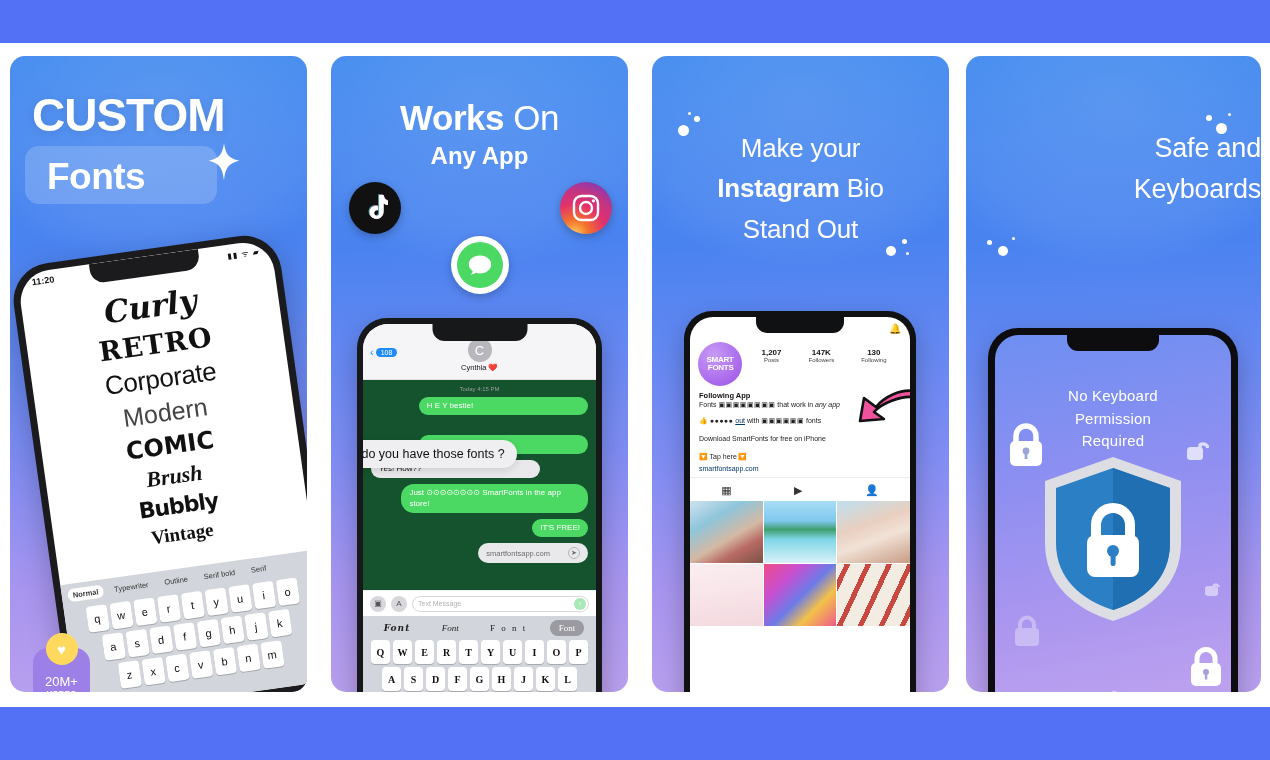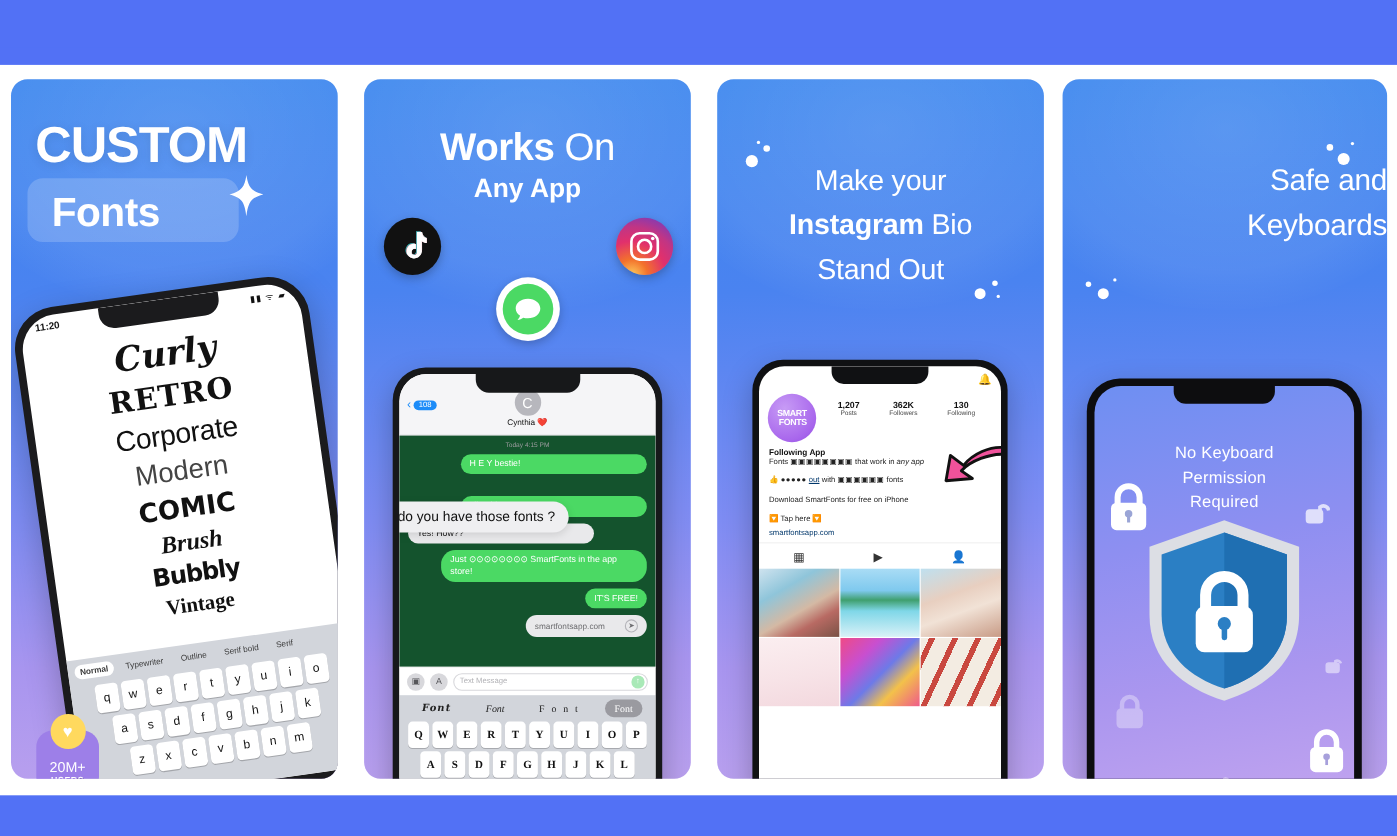--- a/index.html
+++ b/index.html
@@ -5,21 +5,21 @@
   * { margin:0; padding:0; box-sizing:border-box; }
   html,body { width:1270px; height:760px; overflow:hidden; }
   body {
     font-family:"Liberation Sans", sans-serif;
     background:#5271F5;
     position:relative;
   }
   .band-top { position:absolute; left:0; top:0; width:1270px; height:43px; background:#5271F5; }
   .band-bottom { position:absolute; left:0; top:707px; width:1270px; height:53px; background:#5271F5; }
   .stage {
-    position:absolute; left:0; top:59px; width:1270px; height:664px;
+    position:absolute; left:0; top:43px; width:1270px; height:664px;
     background:#ffffff;
   }
   .panels { position:absolute; left:0; top:0; width:1270px; height:664px; }
 
   .panel {
     position:absolute; top:13px; width:297px; height:636px;
     border-radius:15px; overflow:hidden;
     background:linear-gradient(178deg,#3B86EE 0%,#4A83F0 30%,#7E8CF3 62%,#A895EF 83%,#B9A0EE 100%);
   }
   #panel-1 { left:10px; }
@@ -457,21 +457,21 @@
         </div>
 
         <div class="ig-head">
           <div class="ig-avatar">SMART<br>FONTS</div>
           <div class="ig-stats">
             <div class="ig-stat">
               <b>1,207</b>
               <span>Posts</span>
             </div>
             <div class="ig-stat">
-              <b>362K</b>
+              <b>147K</b>
               <span>Followers</span>
             </div>
             <div class="ig-stat">
               <b>130</b>
               <span>Following</span>
             </div>
           </div>
         </div>
 
         <div class="ig-bio">

